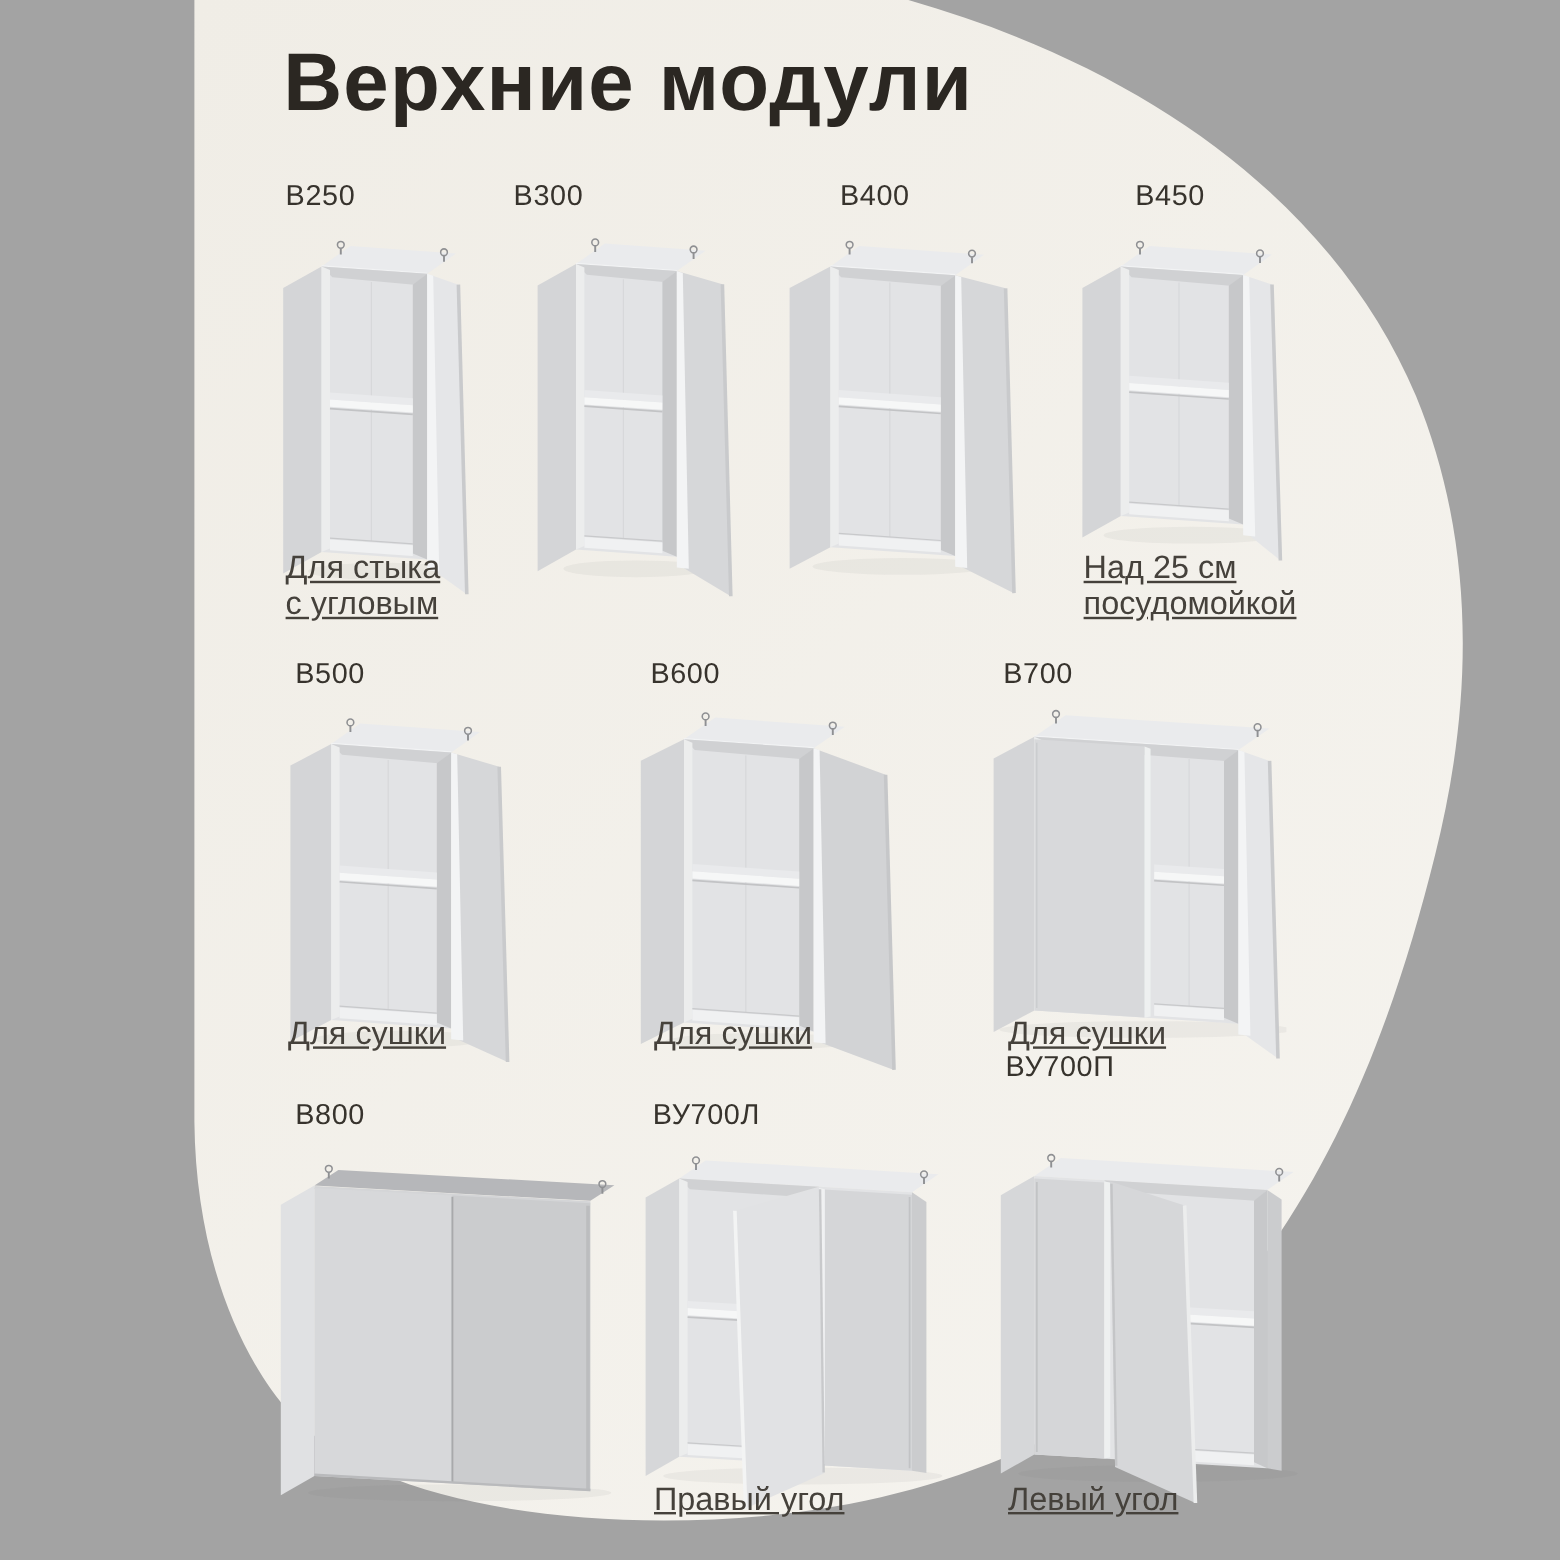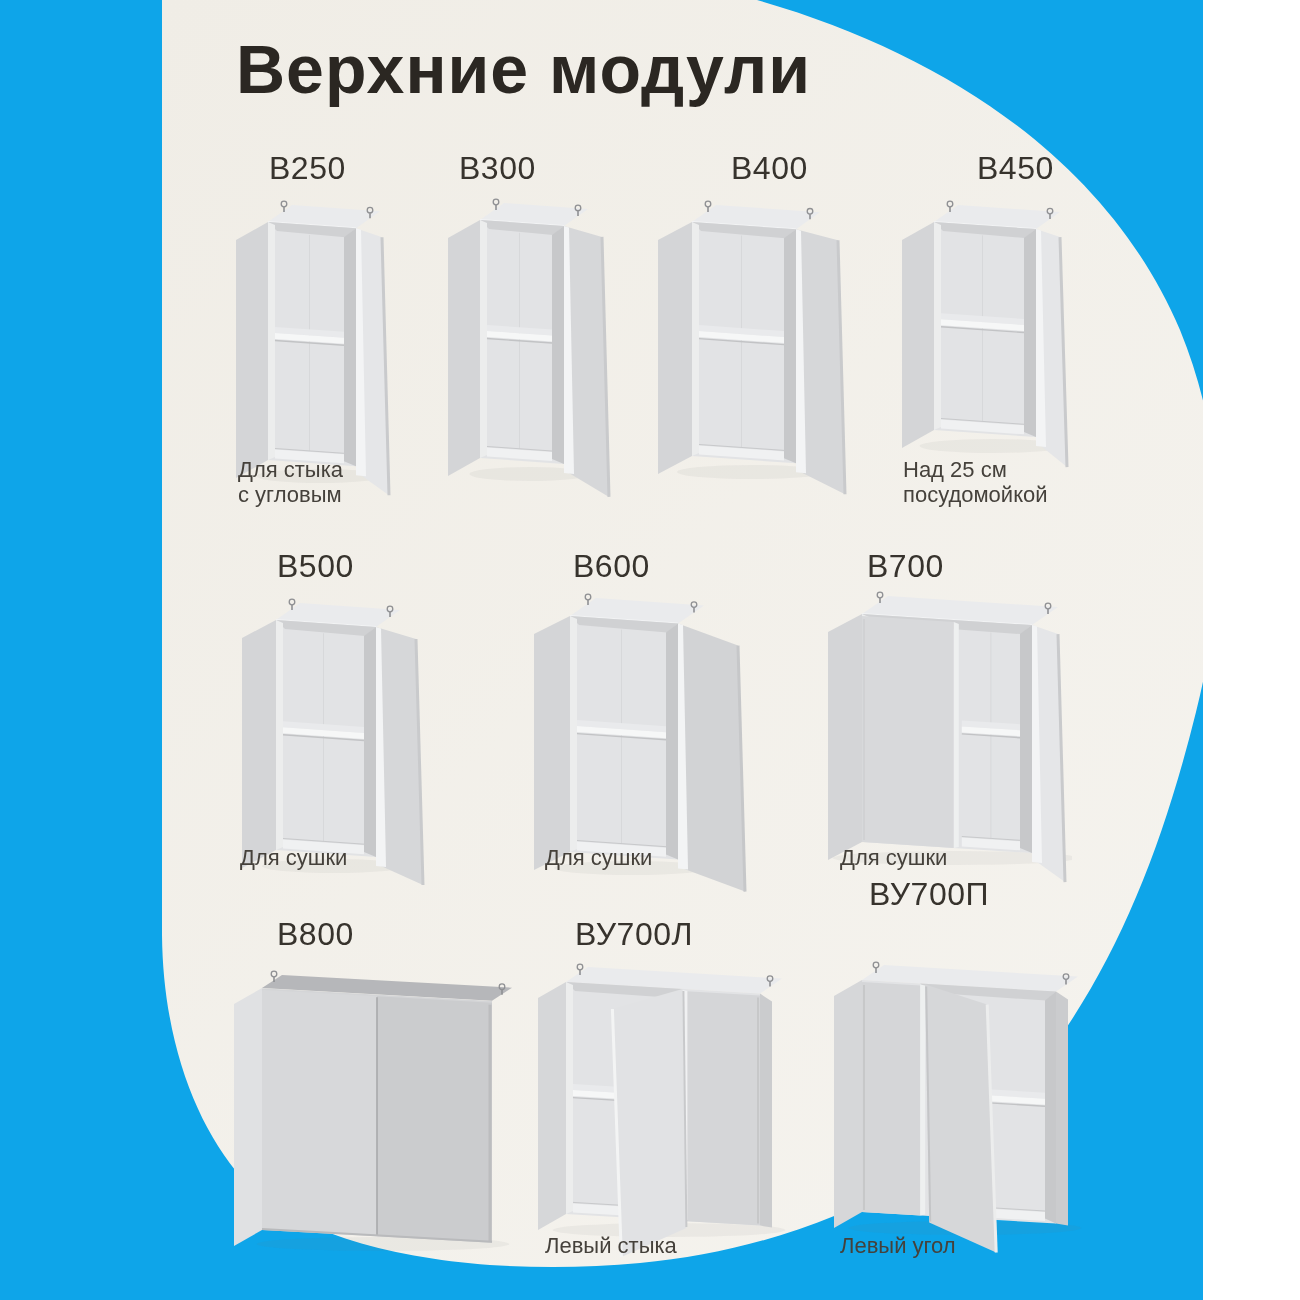--- a/index.html
+++ b/index.html
@@ -1,22 +1,22 @@
 <!DOCTYPE html>
 <html><head>
 <meta charset="utf-8">
 <style>
   html,body{margin:0;padding:0;background:#ffffff;}
-  #canvas{position:relative;width:1203px;height:1300px;background:#0ea5e9;overflow:hidden;
+  #canvas{position:relative;width:1300px;height:1300px;background:#a3a3a3;overflow:hidden;
           font-family:"Liberation Sans",sans-serif;}
   #blob{position:absolute;left:0;top:0;width:1300px;height:1300px;}
   .page-title{position:absolute;left:236px;top:30px;font-size:68px;font-weight:700;
               color:#2b2722;letter-spacing:1px;white-space:nowrap;}
-  .mod-label{position:absolute;font-size:32px;color:#37332d;letter-spacing:0.5px;white-space:nowrap;margin-left:31px;}
-  .mod-caption{position:absolute;font-size:22px;color:#45413b;line-height:1.12;white-space:pre-line;}
+  .mod-label{position:absolute;font-size:24px;color:#37332d;letter-spacing:0.5px;white-space:nowrap;}
+  .mod-caption{position:absolute;font-size:27px;color:#45413b;line-height:1.12;white-space:pre-line;text-decoration:underline;}
   .cab{position:absolute;}
   .cab svg{display:block;}
 </style>
 </head>
 <body>
 
 <div id="canvas">
 
   <svg id="blob" viewBox="0 0 1300 1300">
     <defs>
@@ -297,16 +297,16 @@
         <polygon points="97.2,30.5 159.2,50.5 168.2,298.5 101.2,268.5" fill="#d6d7d9"></polygon>
         <line x1="159.2" y1="50.5" x2="168.2" y2="298.5" stroke="#eceded" stroke-width="3"></line>
         <line x1="98.2" y1="32.5" x2="102.2" y2="267.5" stroke="#c4c5c7" stroke-width="2"></line>
         <line x1="48" y1="14" x2="48" y2="19" stroke="#8f9093" stroke-width="1.6"></line>
         <circle cx="48" cy="11" r="2.8" fill="none" stroke="#8f9093" stroke-width="1.3"></circle>
         <line x1="238" y1="25.6" x2="238" y2="30.6" stroke="#8f9093" stroke-width="1.6"></line>
         <circle cx="238" cy="22.6" r="2.8" fill="none" stroke="#8f9093" stroke-width="1.3"></circle>
       </svg>
     </div>
 
-  <div class="mod-caption" style="left:545px;top:1234px">Левый стыка</div>
+  <div class="mod-caption" style="left:545px;top:1234px">Правый угол</div>
   <div class="mod-caption" style="left:840px;top:1234px">Левый угол</div>
 
 </div>
 
 </body></html>

